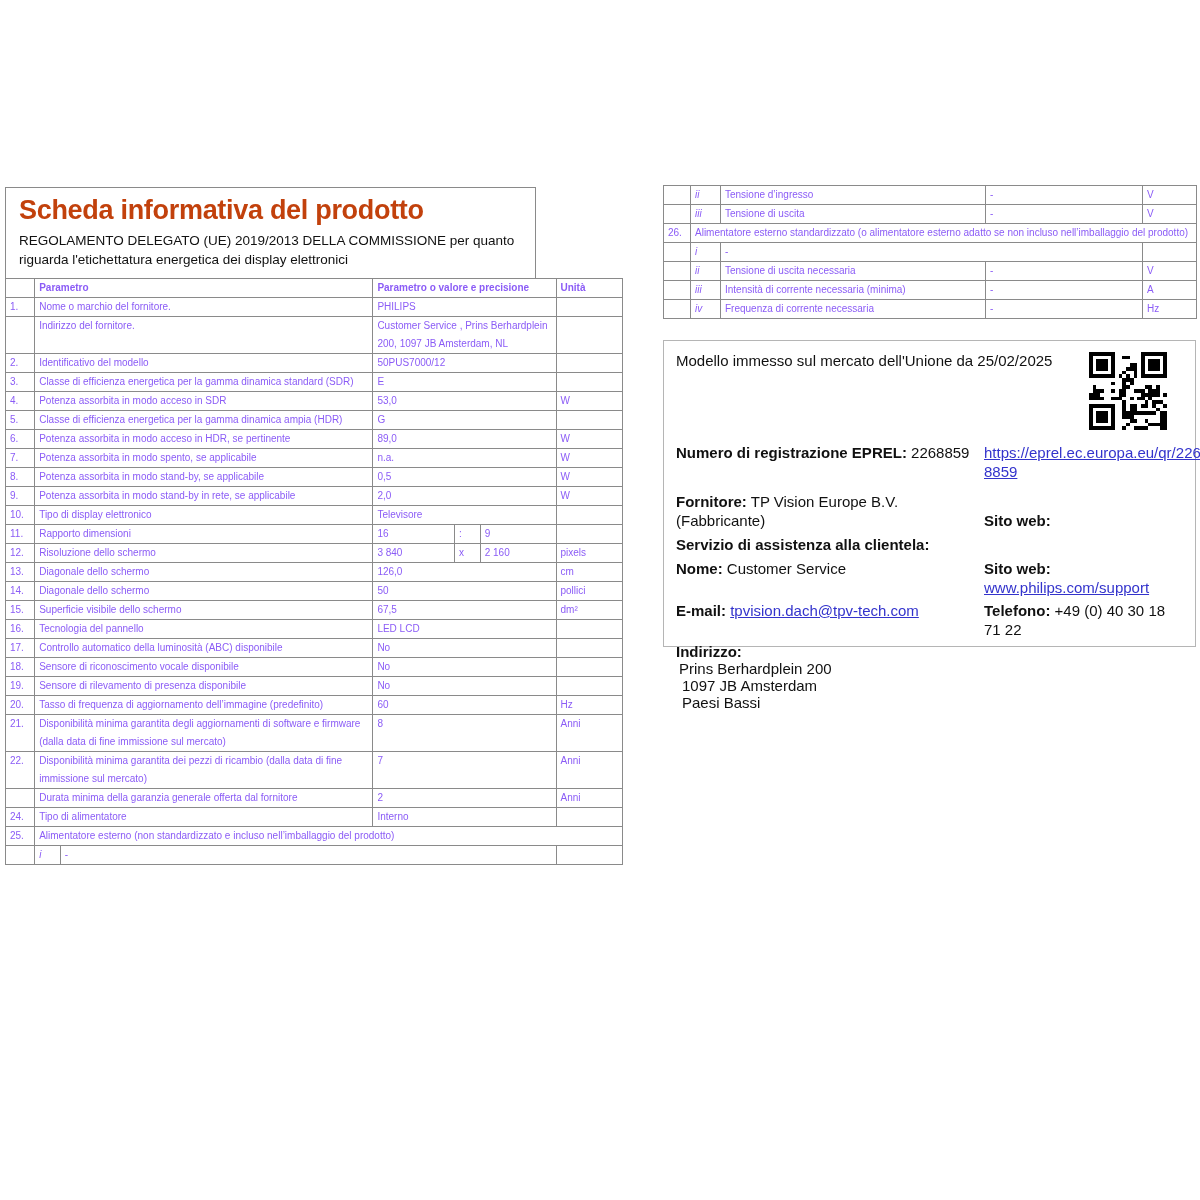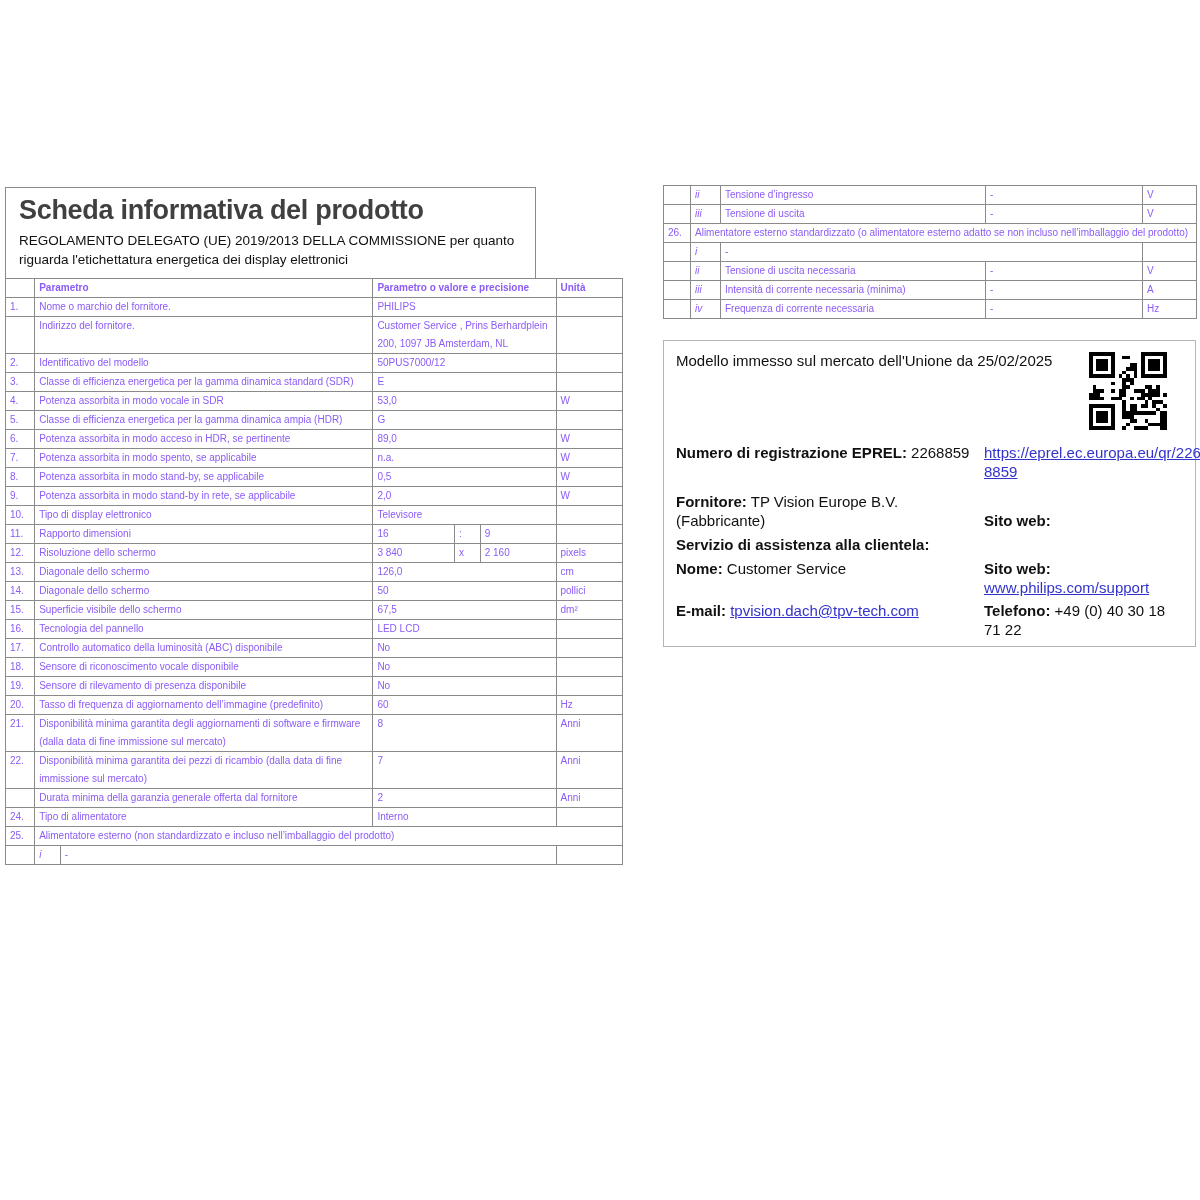--- a/index.html
+++ b/index.html
@@ -2,21 +2,21 @@
 <html><head>
 <meta charset="utf-8">
 <style>
   html,body{margin:0;padding:0;background:#fff;}
   .canvas{position:relative;width:1200px;height:1200px;background:#ffffff;
           font-family:"Liberation Sans",sans-serif;color:#111;overflow:hidden;}
 
   
   .left-block{position:absolute;left:5px;top:187px;width:531px;}
   .title-area{border:1px solid #8a8a8a;border-bottom:none;padding:6px 13px 9px 13px;box-sizing:border-box;}
-  .page-title{font-size:27px;font-weight:bold;color:#404040;margin:0;line-height:32px;letter-spacing:-0.3px;}
+  .page-title{font-size:27px;font-weight:bold;color:#c2410c;margin:0;line-height:32px;letter-spacing:-0.3px;}
   .page-subtitle{font-size:13.5px;line-height:19px;margin:5px 0 0 0;color:#111;}
 
   table.sheet{border-collapse:collapse;table-layout:fixed;font-size:10px;color:#8b5cf6;}
   table.sheet td, table.sheet th{border:1px solid #8a8a8a;padding:0 4px;vertical-align:top;
       line-height:18px;text-align:left;overflow:hidden;}
   table.sheet th{font-weight:bold;}
   #main-table{width:618px;}
   #right-table{width:533px;}
   .c-num{text-align:right;padding-right:4px;}
   .c-sub{font-style:italic;padding-left:5px;}
@@ -95,21 +95,21 @@
             <td class="c-unit"></td>
           </tr>
           <tr>
             <td class="c-num">3.</td>
             <td colspan="2">Classe di efficienza energetica per la gamma dinami­ca standard (SDR)</td>
             <td colspan="3">E</td>
             <td class="c-unit"></td>
           </tr>
           <tr>
             <td class="c-num">4.</td>
-            <td colspan="2">Potenza assorbita in modo vocale in SDR</td>
+            <td colspan="2">Potenza assorbita in modo acceso in SDR</td>
             <td class="r" colspan="3">53,0</td>
             <td class="c-unit">W</td>
           </tr>
           <tr>
             <td class="c-num">5.</td>
             <td colspan="2">Classe di efficienza energetica per la gamma dinami­ca ampia (HDR)</td>
             <td colspan="3">G</td>
             <td class="c-unit"></td>
           </tr>
           <tr>
@@ -550,15 +550,21 @@
     <div class="ib-row m-mail">
       <div class="ib-left">
         <span class="lbl">E-mail:</span>
         <a class="link">tpvision.dach@tpv-tech.com</a>
       </div>
       <div class="ib-right">
         <span class="lbl">Telefono:</span>
         <span>+49 (0) 40 30 18 71 22</span>
       </div>
     </div>
+    <div class="ib-addr">
+      <div class="lbl addr-line">Indirizzo:</div>
+      <div class="addr-line ind1">Prins Berhardplein 200</div>
+      <div class="addr-line ind2">1097 JB Amsterdam</div>
+      <div class="addr-line ind2">Paesi Bassi</div>
+    </div>
   </div>
 
 </div>
 
 </body></html>

